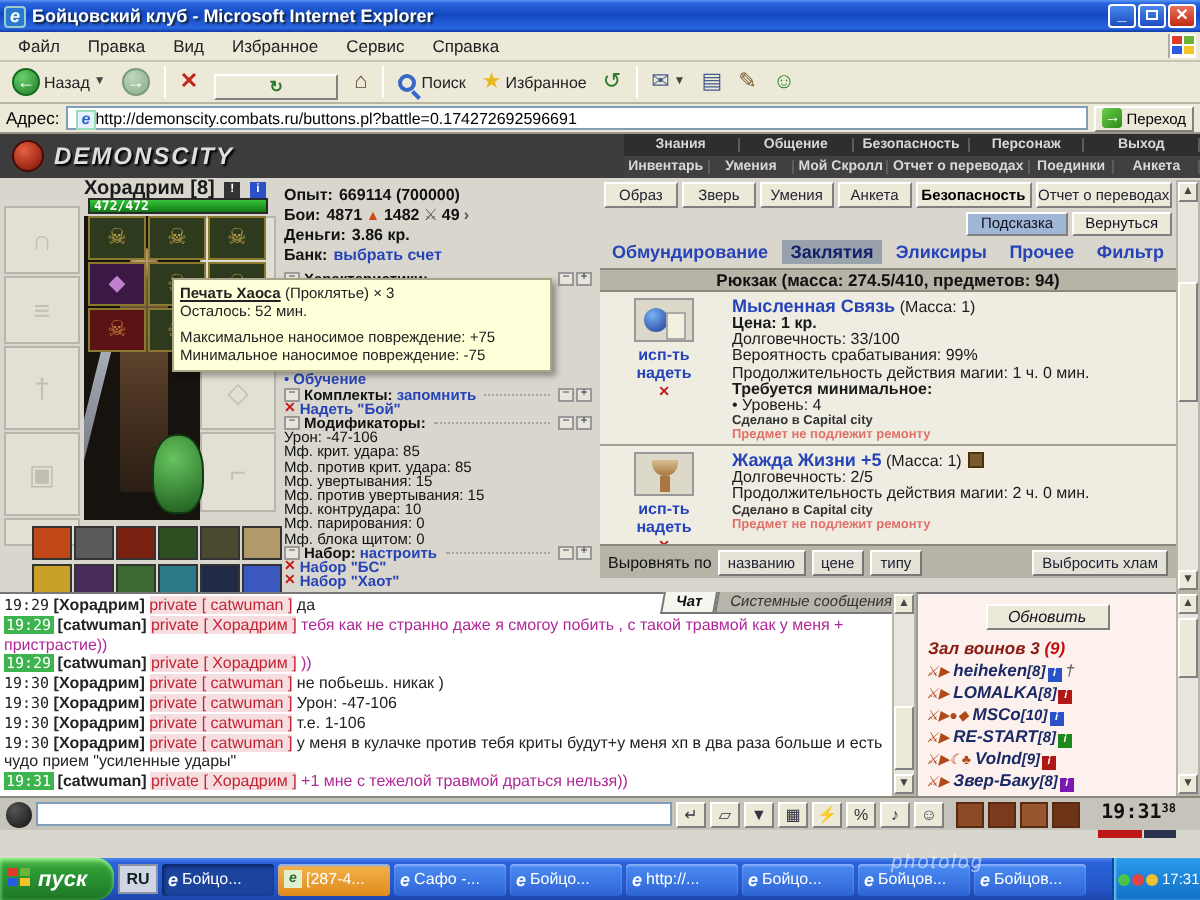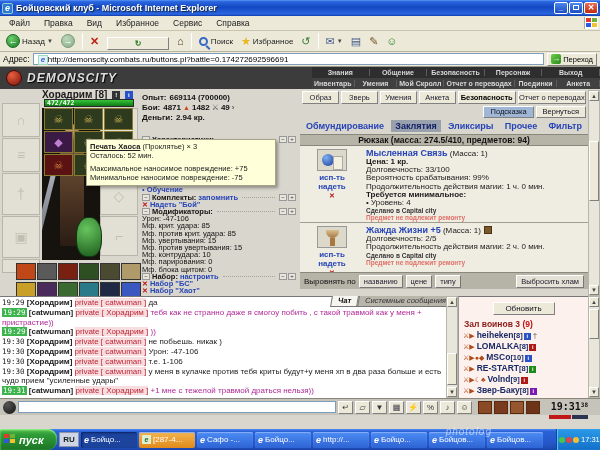--- a/index.html
+++ b/index.html
@@ -185,21 +185,21 @@
   .ct{font-family:"DejaVu Sans Mono",monospace;font-size:7.5px;}
   .ct.their{background:#3db44d;color:#fff;padding:0 1px;}
   .cs{font-weight:bold;color:#222;}
   .cp{font-weight:normal;color:#c22434;background:#f6dee0;}
   .cx.their{color:#b02898;}
   .chattabs{position:absolute;left:331px;top:0;display:flex;}
   .ctab{height:11px;font-size:7.5px;line-height:10px;padding:0 6px;background:#b8b5ab;color:#333;
     border:1px solid #777;border-top:none;transform:skewX(-10deg);white-space:nowrap;}
   .ctab.on{background:#f6f5ef;font-weight:bold;color:#111;}
   .room{position:absolute;left:458px;top:0;width:130px;height:102px;background:#fdf1ee;
-    border-top:1px solid #777;border-left:1px solid #999;overflow:hidden;}
+    border-top:1px solid #777;border-left:1px solid #999;overflow:hidden;font-style:italic;}
   .refresh{display:block;margin:5px auto 0;width:62px;height:13px;background:#ece9d8;
     border:1px solid;border-color:#fff #808080 #808080 #fff;font-size:8px;line-height:11px;text-align:center;color:#112;}
   .roomtitle{margin:4px 0 1px 5px;font-size:8.5px;font-weight:bold;color:#8a1a14;}
   .roomtitle .cnt{color:#c01010;}
   .usr{height:11px;line-height:11px;padding-left:4px;font-size:8.5px;white-space:nowrap;}
   .upre{font-size:7px;color:#b04a18;margin-right:2px;}
   .uname{font-weight:bold;color:#1a2a66;}
   .ulvl{font-weight:bold;color:#1a2a66;font-size:7.5px;}
   .ubadge{display:inline-block;width:7px;height:7px;color:#fff;font-size:5.5px;line-height:7px;
     text-align:center;font-weight:bold;margin-left:1px;vertical-align:0;}
@@ -422,21 +422,22 @@
         <span class="qi" style="background: rgb(74, 42, 90);"></span>
         <span class="qi" style="background: rgb(58, 106, 48);"></span>
         <span class="qi" style="background: rgb(42, 122, 138);"></span>
         <span class="qi" style="background: rgb(32, 42, 68);"></span>
         <span class="qi" style="background: rgb(58, 88, 192);"></span>
       </div>
 
     <div class="charinfo">
         <div class="il"><span class="lab">Опыт:</span><span class="val">669114 (700000)</span></div>
         <div class="il"><span class="lab">Бои:</span><span class="val">4871</span><span class="ic-flame">▲</span><span class="val">1482</span><span class="ic-sword">⚔</span><span class="val">49</span><span class="ic-chev">›</span></div>
-        <div class="il"><span class="lab">Деньги:</span><span class="val">2.94 кр.</span></div>
+        <div class="il"><span class="lab">Деньги:</span><span class="val">3.86 кр.</span></div>
+        <div class="il"><span class="lab">Банк:</span><span class="val link">выбрать счет</span></div>
       </div>
     <div class="sections">
         <div class="row">
           <span class="mini">−</span>
           <span class="hb">Характеристики:</span>
           <span class="fill"></span>
           <span class="pmwrap">
             <span class="mini">−</span>
             <span class="mini">+</span>
           </span>

